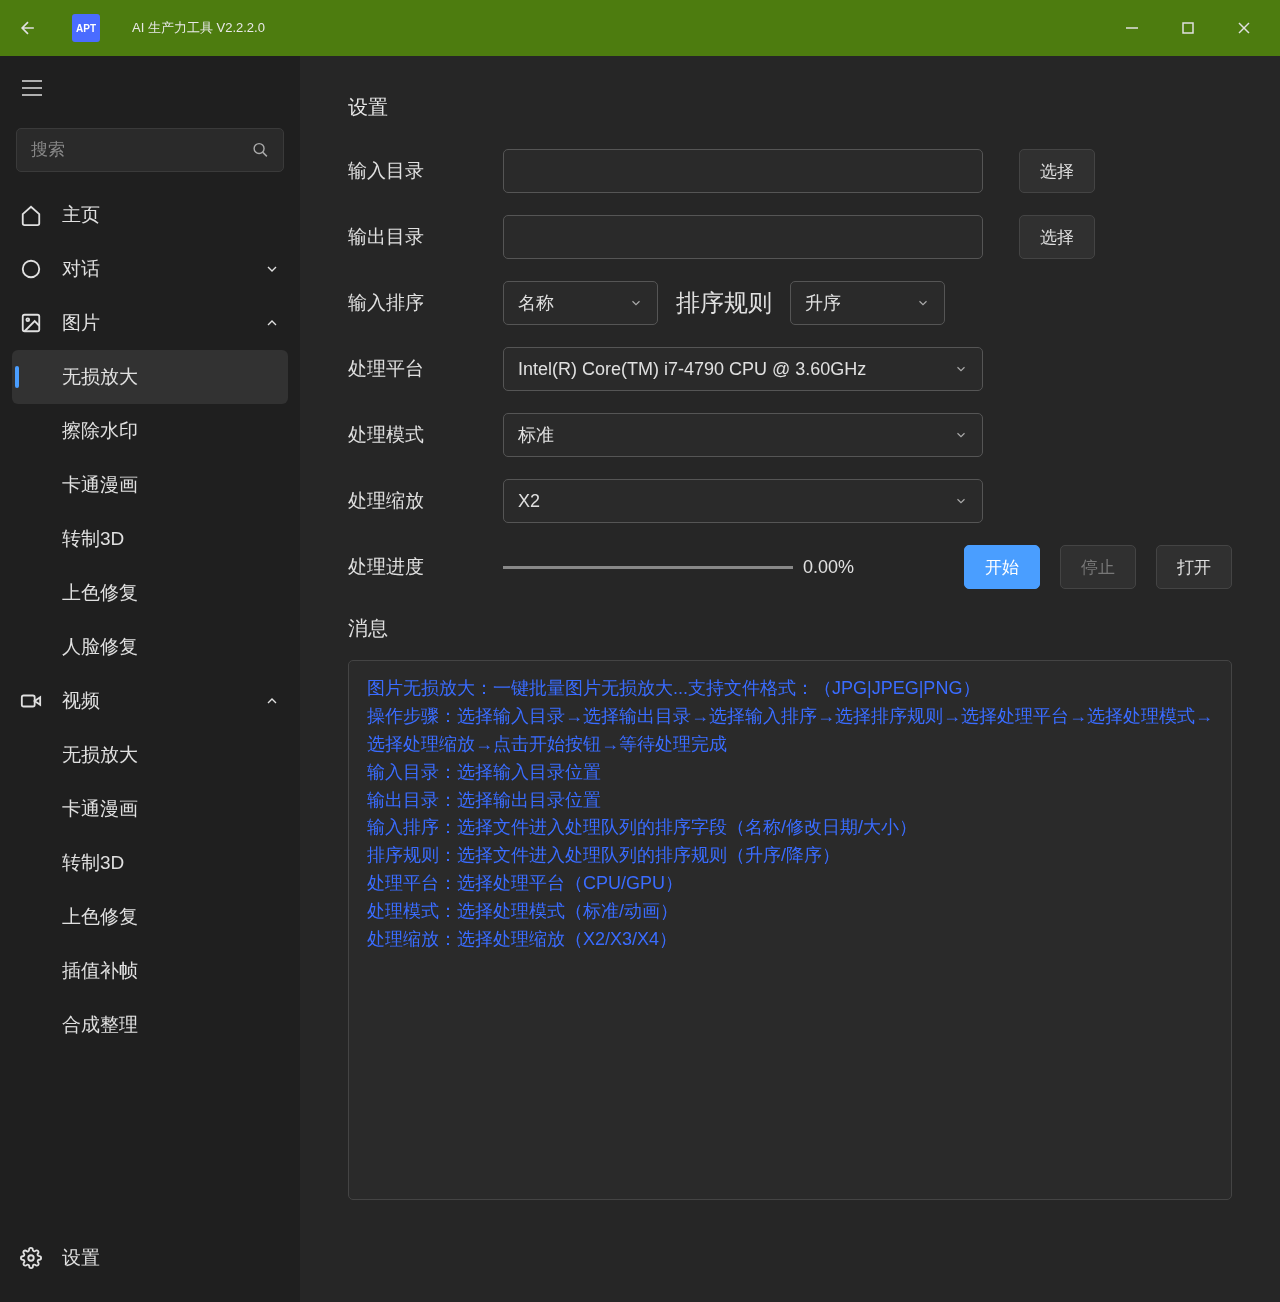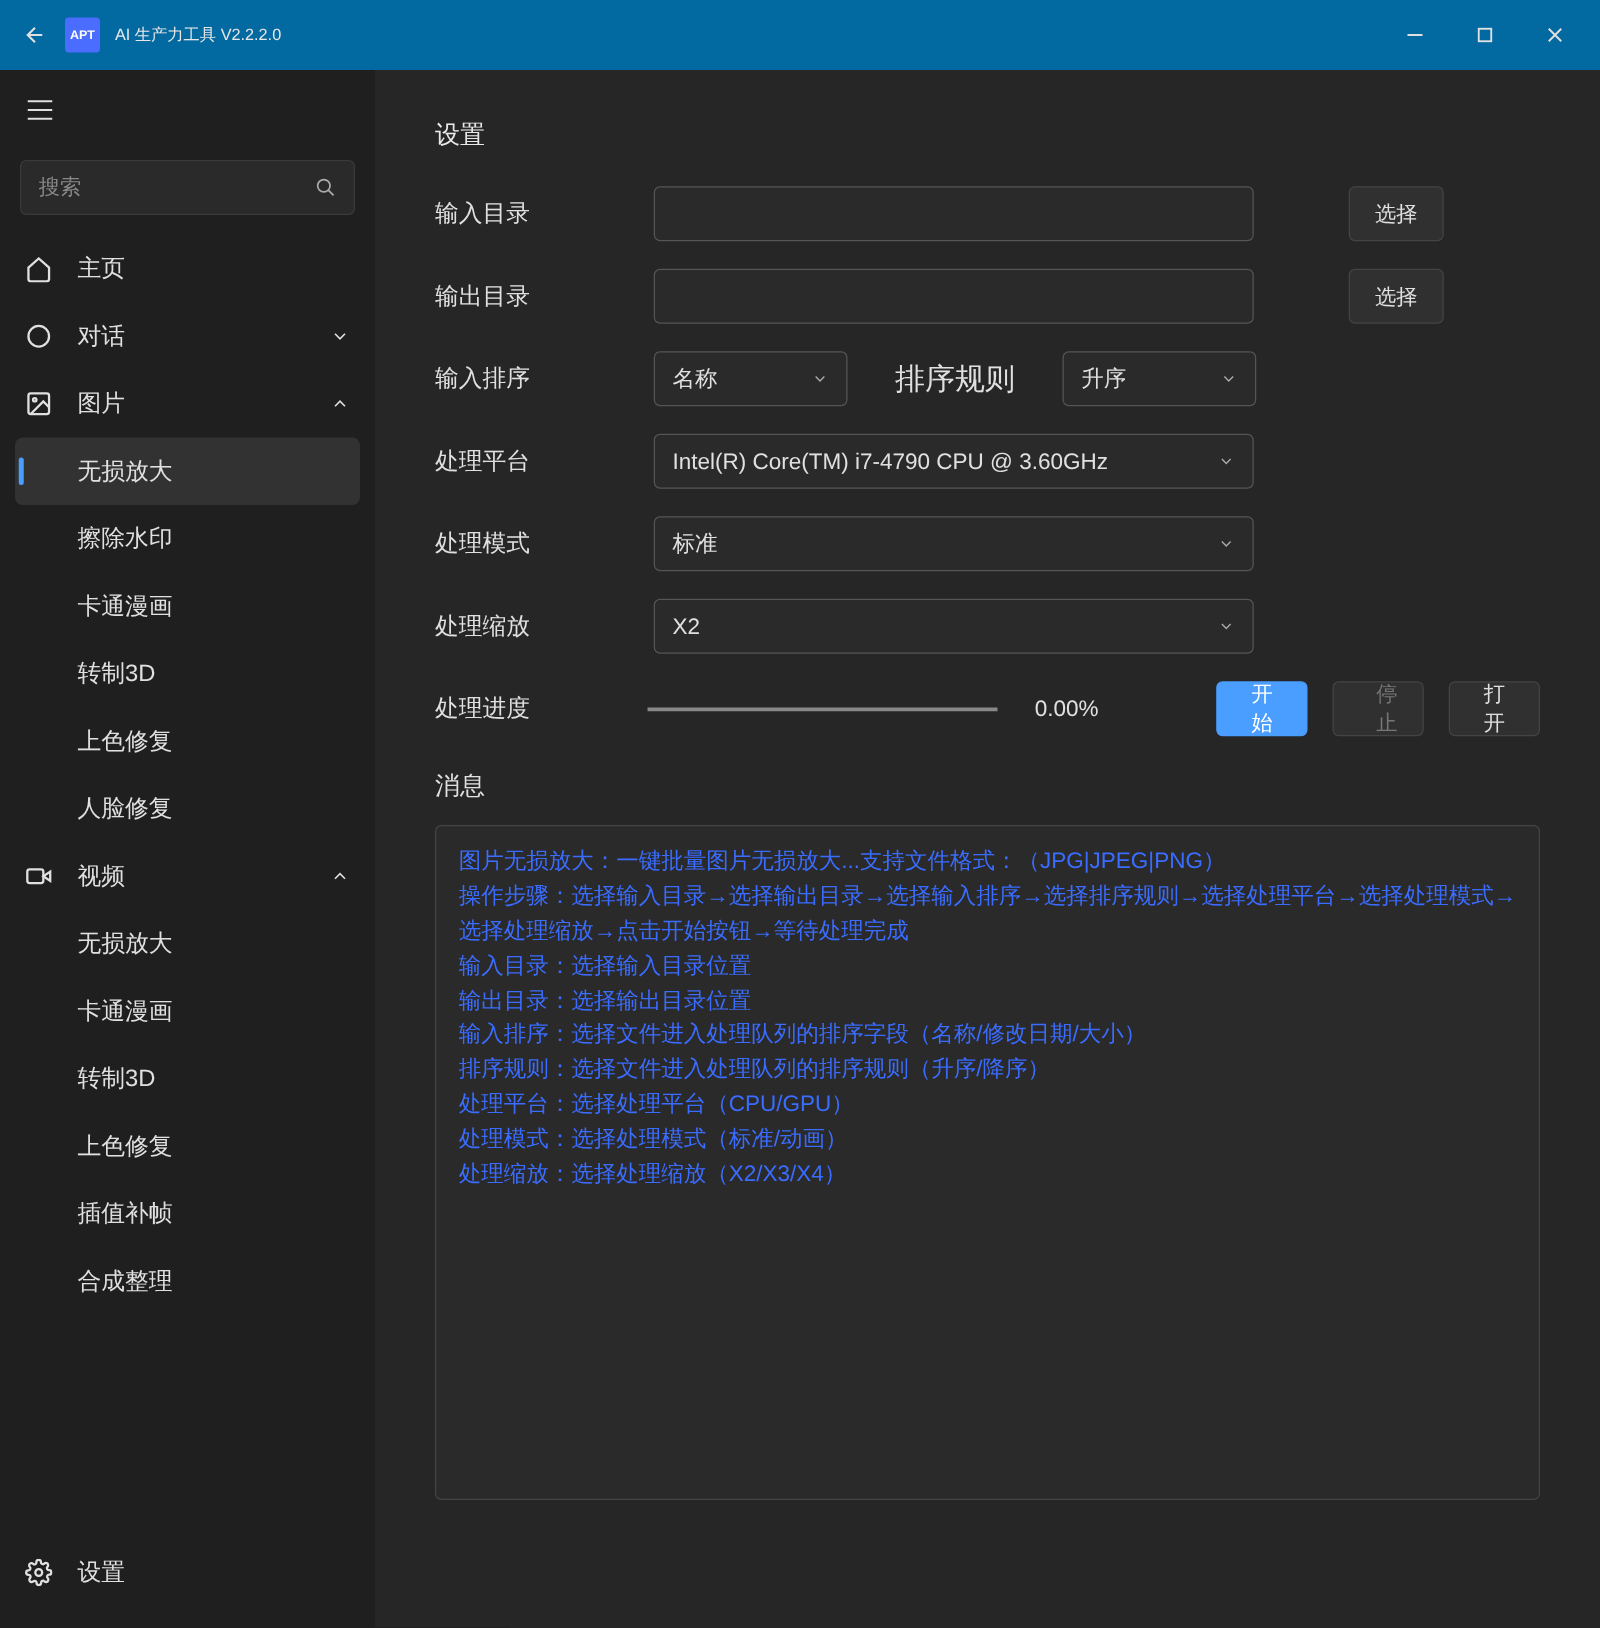--- a/index.html
+++ b/index.html
@@ -9,21 +9,22 @@
   color: #e0e0e0;
   width: 1280px;
   height: 1302px;
   overflow: hidden;
 }
 .titlebar {
   height: 56px;
   display: flex;
   align-items: center;
   padding: 0 8px;
-  background: #0369a1;
+  background: #4d7c0f;
+  gap: 20px;
 }
 .titlebar .back-btn {
   width: 40px; height: 40px;
   display: flex; align-items: center; justify-content: center;
   cursor: pointer;
 }
 .titlebar .app-icon {
   width: 28px; height: 28px;
   background: #4a6cff;
   color: white;
@@ -141,21 +142,20 @@
 }
 .section-title {
   font-size: 20px;
   color: #e8e8e8;
   margin-bottom: 28px;
 }
 .form-row {
   display: flex;
   align-items: center;
   margin-bottom: 22px;
-  gap: 20px;
 }
 .form-label {
   width: 155px;
   font-size: 19px;
   color: #e0e0e0;
 }
 .text-input {
   height: 44px;
   background: #2a2a2a;
   border: 1px solid #555;

